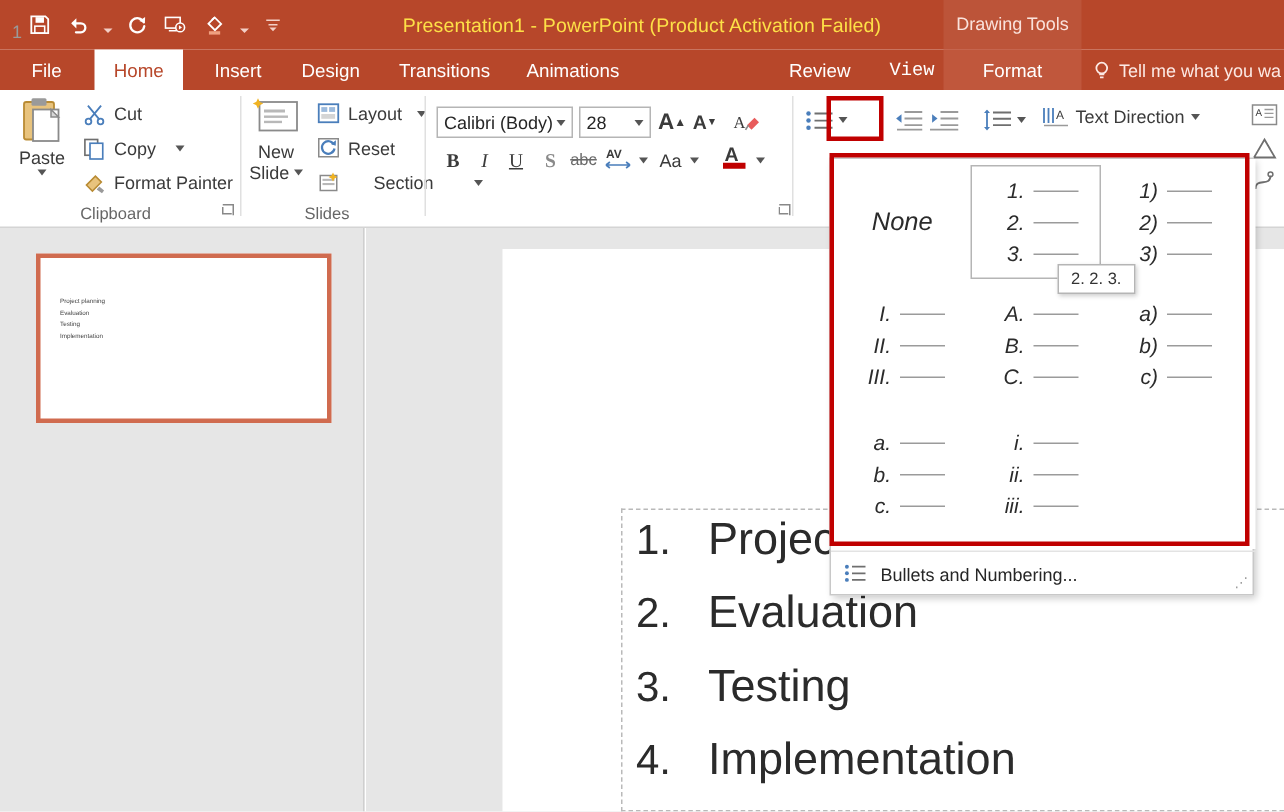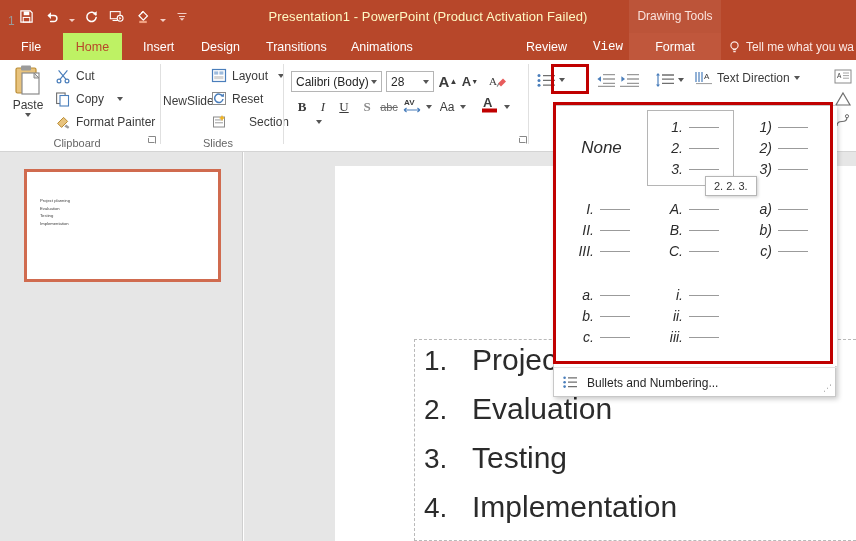--- a/index.html
+++ b/index.html
@@ -19,41 +19,41 @@
   .qat { position:absolute; left:14px; top:3px; height:26px; display:flex; align-items:center; gap:2px; }
   .qat-btn {
     width:24px; height:24px; display:flex; align-items:center; justify-content:center;
     color:#fff;
   }
   .qat-caret { width:11px; height:24px; display:flex; align-items:flex-end; justify-content:center; padding-bottom:6px; }
   .qat-caret::after { content:""; border-left:3px solid transparent; border-right:3px solid transparent; border-top:3px solid #f3cfc6; }
   .win-title {
     position:absolute; left:0; top:0; width:856px; height:33px;
     display:flex; align-items:center; justify-content:center;
-    font-size:13px; color:#fef9c3; letter-spacing:.1px;
+    font-size:13px; color:#fde047; letter-spacing:.1px;
   }
   .ctx-tab-label {
     position:absolute; left:629px; top:9px; width:92px; text-align:center;
     font-size:12px; color:#fae2dc;
   }
   .ctx-tab-bg {
     position:absolute; left:629px; top:0px; width:92px; height:33px;
     background:rgba(255,255,255,0.07);
   }
 
   
   .tabstrip {
     position:absolute; left:0; top:33px; width:856px; height:27px;
     background:#b7472a;
   }
   .tab {
     position:absolute; top:0; height:27px; display:flex; align-items:center; justify-content:center;
     font-size:12.5px; color:#fff; padding:0 11px; white-space:nowrap;
   }
-  .tab.active { background:#bef264; color:#b7472a; }
+  .tab.active { background:#ffffff; color:#b7472a; }
   .tab.ctx { background:#c0573c; }
   .tellme {
     position:absolute; left:728px; top:0; height:27px; display:flex; align-items:center; gap:5px;
     font-size:12px; color:#fce9e4; font-style:normal;
   }
 
   
   .ribbon {
     position:absolute; left:0; top:60px; width:856px; height:92px;
     background:#fff; border-bottom:1px solid #d4d4d4;
@@ -74,21 +74,21 @@
   .paste-btn .lbl { font-size:12px; color:#3b3b3b; }
   .caret-dn { width:0;height:0; border-left:3.5px solid transparent;border-right:3.5px solid transparent;border-top:4px solid #555; }
   .cb-item {
     position:absolute; height:21px; display:flex; align-items:center; gap:5px;
     font-size:12px; color:#3b3b3b; padding:0 3px;
   }
 
   
   .newslide {
     position:absolute; left:163px; top:4px; width:42px; height:74px;
-    display:flex; flex-direction:row; align-items:center;
+    display:flex; flex-direction:column; align-items:center;
   }
   .newslide .lbl { font-size:12px; color:#3b3b3b; line-height:14px; text-align:center;}
   .sl-item {
     position:absolute; height:21px; display:flex; align-items:center; gap:5px;
     font-size:12px; color:#3b3b3b; padding:0 3px;
   }
 
   
   .fbox {
     position:absolute; border:1px solid #b5b5b5; background:#fff; height:21px;

